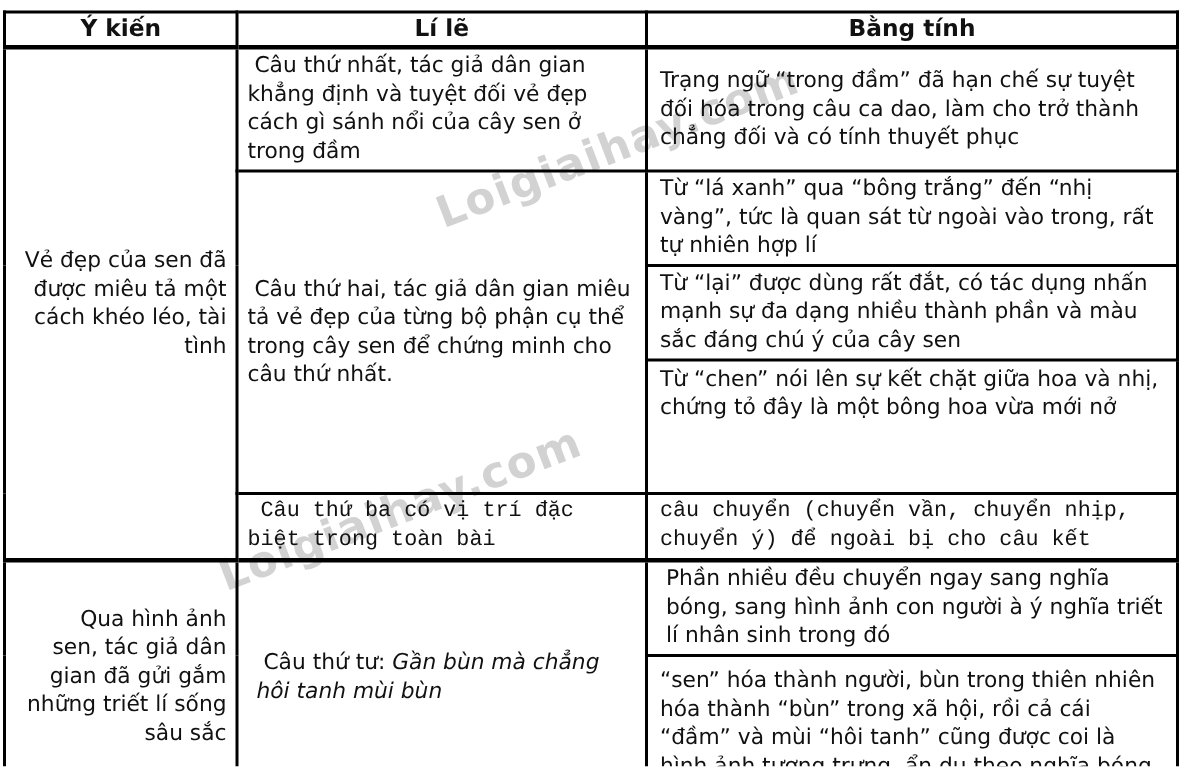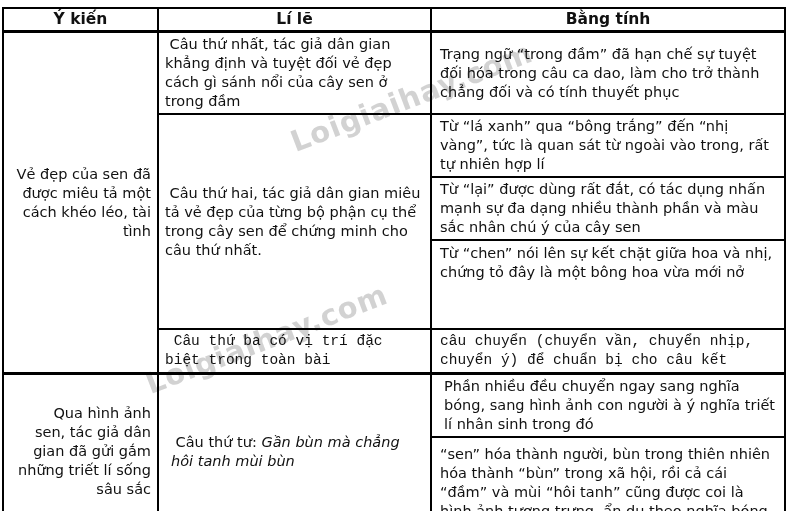--- a/index.html
+++ b/index.html
@@ -100,28 +100,28 @@
       <tr class="rA1">
         <td class="opinion" rowspan="5"> Vẻ đẹp của sen đã được miêu tả một cách khéo léo, tài tình</td>
         <td class="reason"> Câu thứ nhất, tác giả dân gian khẳng định và tuyệt đối vẻ đẹp cách gì sánh nổi của cây sen ở trong đầm</td>
         <td class="evidence">Trạng ngữ “trong đầm” đã hạn chế sự tuyệt đối hóa trong câu ca dao, làm cho trở thành chẳng đối và có tính thuyết phục</td>
       </tr>
       <tr class="rA2">
         <td class="reason" rowspan="3"> Câu thứ hai, tác giả dân gian miêu tả vẻ đẹp của từng bộ phận cụ thể trong cây sen để chứng minh cho câu thứ nhất.</td>
         <td class="evidence">Từ “lá xanh” qua “bông trắng” đến “nhị vàng”, tức là quan sát từ ngoài vào trong, rất tự nhiên hợp lí</td>
       </tr>
       <tr class="rA3">
-        <td class="evidence">Từ “lại” được dùng rất đắt, có tác dụng nhấn mạnh sự đa dạng nhiều thành phần và màu sắc nhân chú ý của cây sen</td>
+        <td class="evidence">Từ “lại” được dùng rất đắt, có tác dụng nhấn mạnh sự đa dạng nhiều thành phần và màu sắc đáng chú ý của cây sen</td>
       </tr>
       <tr class="rA4">
         <td class="evidence vtop">Từ “chen” nói lên sự kết chặt giữa hoa và nhị, chứng tỏ đây là một bông hoa vừa mới nở</td>
       </tr>
       <tr class="rB">
         <td class="reason"> Câu thứ ba có vị trí đặc biệt trong toàn bài</td>
-        <td class="evidence">câu chuyển (chuyển vần, chuyển nhịp, chuyển ý) để chuẩn bị cho câu kết</td>
+        <td class="evidence">câu chuyển (chuyển vần, chuyển nhịp, chuyển ý) để ngoài bị cho câu kết</td>
       </tr>
       <tr class="rC1 group2">
         <td class="opinion" rowspan="2"> Qua hình ảnh sen, tác giả dân gian đã gửi gắm những triết lí sống sâu sắc</td>
         <td class="reason" rowspan="2"><span> Câu thứ tư: </span><i class="quote">Gần bùn mà chẳng hôi tanh mùi bùn</i></td>
         <td class="evidence">Phần nhiều đều chuyển ngay sang nghĩa bóng, sang hình ảnh con người à ý nghĩa triết lí nhân sinh trong đó</td>
       </tr>
       <tr class="rC2">
         <td class="evidence">“sen” hóa thành người, bùn trong thiên nhiên hóa thành “bùn” trong xã hội, rồi cả cái “đầm” và mùi “hôi tanh” cũng được coi là hình ảnh tượng trưng, ẩn dụ theo nghĩa bóng</td>
       </tr>
     </tbody>

